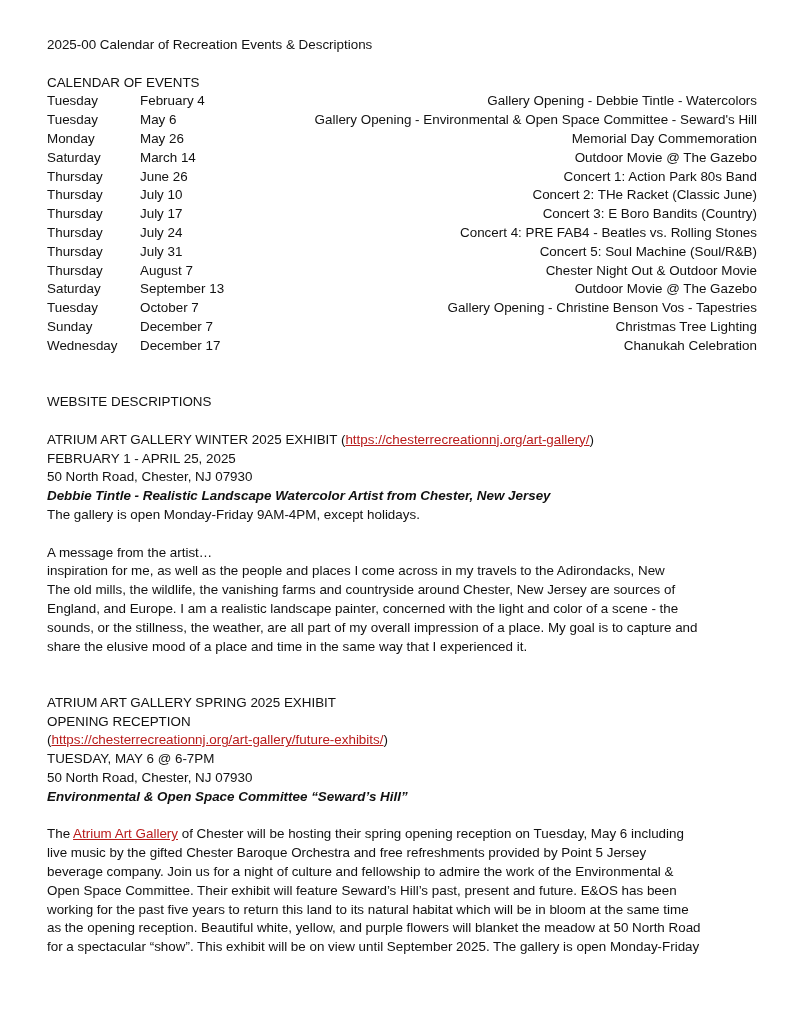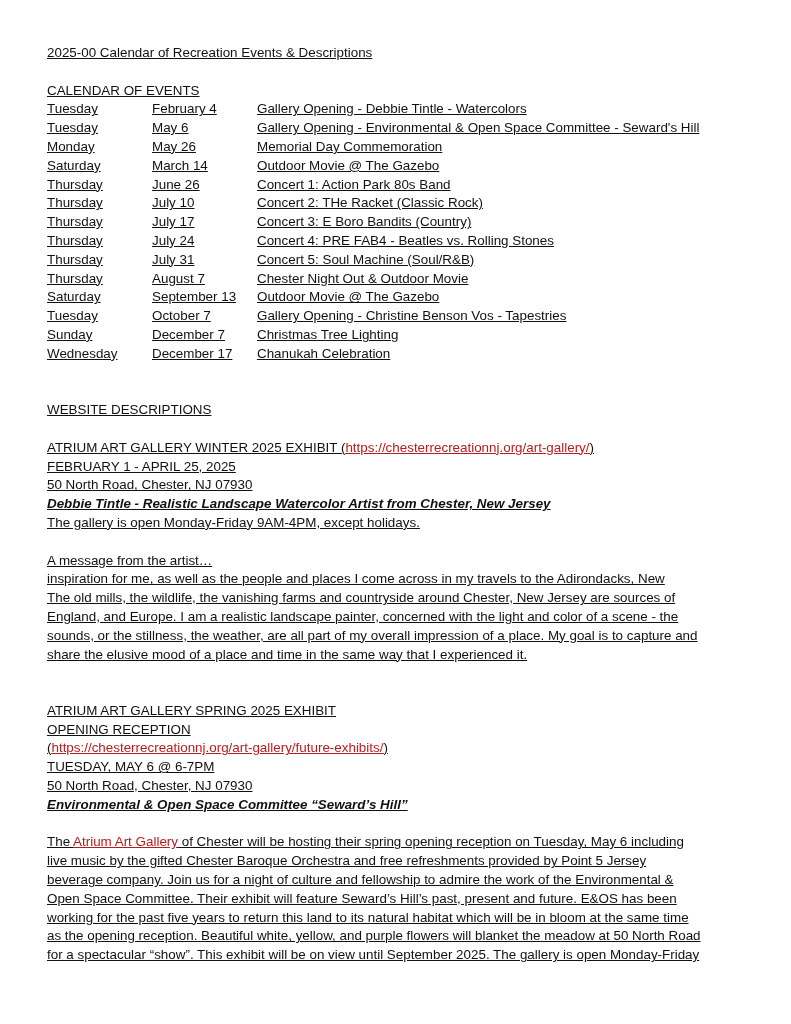--- a/index.html
+++ b/index.html
@@ -1,27 +1,27 @@
 <!DOCTYPE html>
 <html><head>
 <meta charset="utf-8">
 <style>
   html, body { margin: 0; padding: 0; background: #ffffff; }
   body {
     width: 791px; height: 1024px; overflow: hidden; position: relative;
     font-family: "Liberation Sans", sans-serif; font-size: 13.4px; color: #111111;
   }
-  .page { position: absolute; left: 47px; top: 44px; width: 710px; text-decoration: underline; }
+  .page { position: absolute; left: 47px; top: 36px; width: 710px; }
   .line { height: 18.8px; line-height: 18.8px; white-space: nowrap; }
   .gap { height: 18.8px; }
   .gap2 { height: 37.6px; }
-  .ev-row { display: flex; height: 18.8px; line-height: 18.8px; white-space: nowrap; gap: 12px; }
+  .ev-row { display: flex; height: 18.8px; line-height: 18.8px; white-space: nowrap; }
   .ev-day { width: 93px; }
   .ev-date { width: 93px; }
-  .ev-desc { flex: 1; }
+  .ev-desc { flex: 1; text-align: right; }
   .bi { font-weight: bold; font-style: italic; }
   a.link { color: #b91c1c; text-decoration: underline; }
 </style>
 </head>
 <body>
 
 <div class="page">
   <div class="line">2025-00 Calendar of Recreation Events &amp; Descriptions</div>
   <div class="gap"></div>
 
@@ -48,21 +48,21 @@
         <span class="ev-desc">Outdoor Movie @ The Gazebo</span>
       </div>
       <div class="ev-row">
         <span class="ev-day">Thursday</span>
         <span class="ev-date">June 26</span>
         <span class="ev-desc">Concert 1: Action Park 80s Band</span>
       </div>
       <div class="ev-row">
         <span class="ev-day">Thursday</span>
         <span class="ev-date">July 10</span>
-        <span class="ev-desc">Concert 2: THe Racket (Classic Rock)</span>
+        <span class="ev-desc">Concert 2: THe Racket (Classic June)</span>
       </div>
       <div class="ev-row">
         <span class="ev-day">Thursday</span>
         <span class="ev-date">July 17</span>
         <span class="ev-desc">Concert 3: E Boro Bandits (Country)</span>
       </div>
       <div class="ev-row">
         <span class="ev-day">Thursday</span>
         <span class="ev-date">July 24</span>
         <span class="ev-desc">Concert 4: PRE FAB4 - Beatles vs. Rolling Stones</span>

